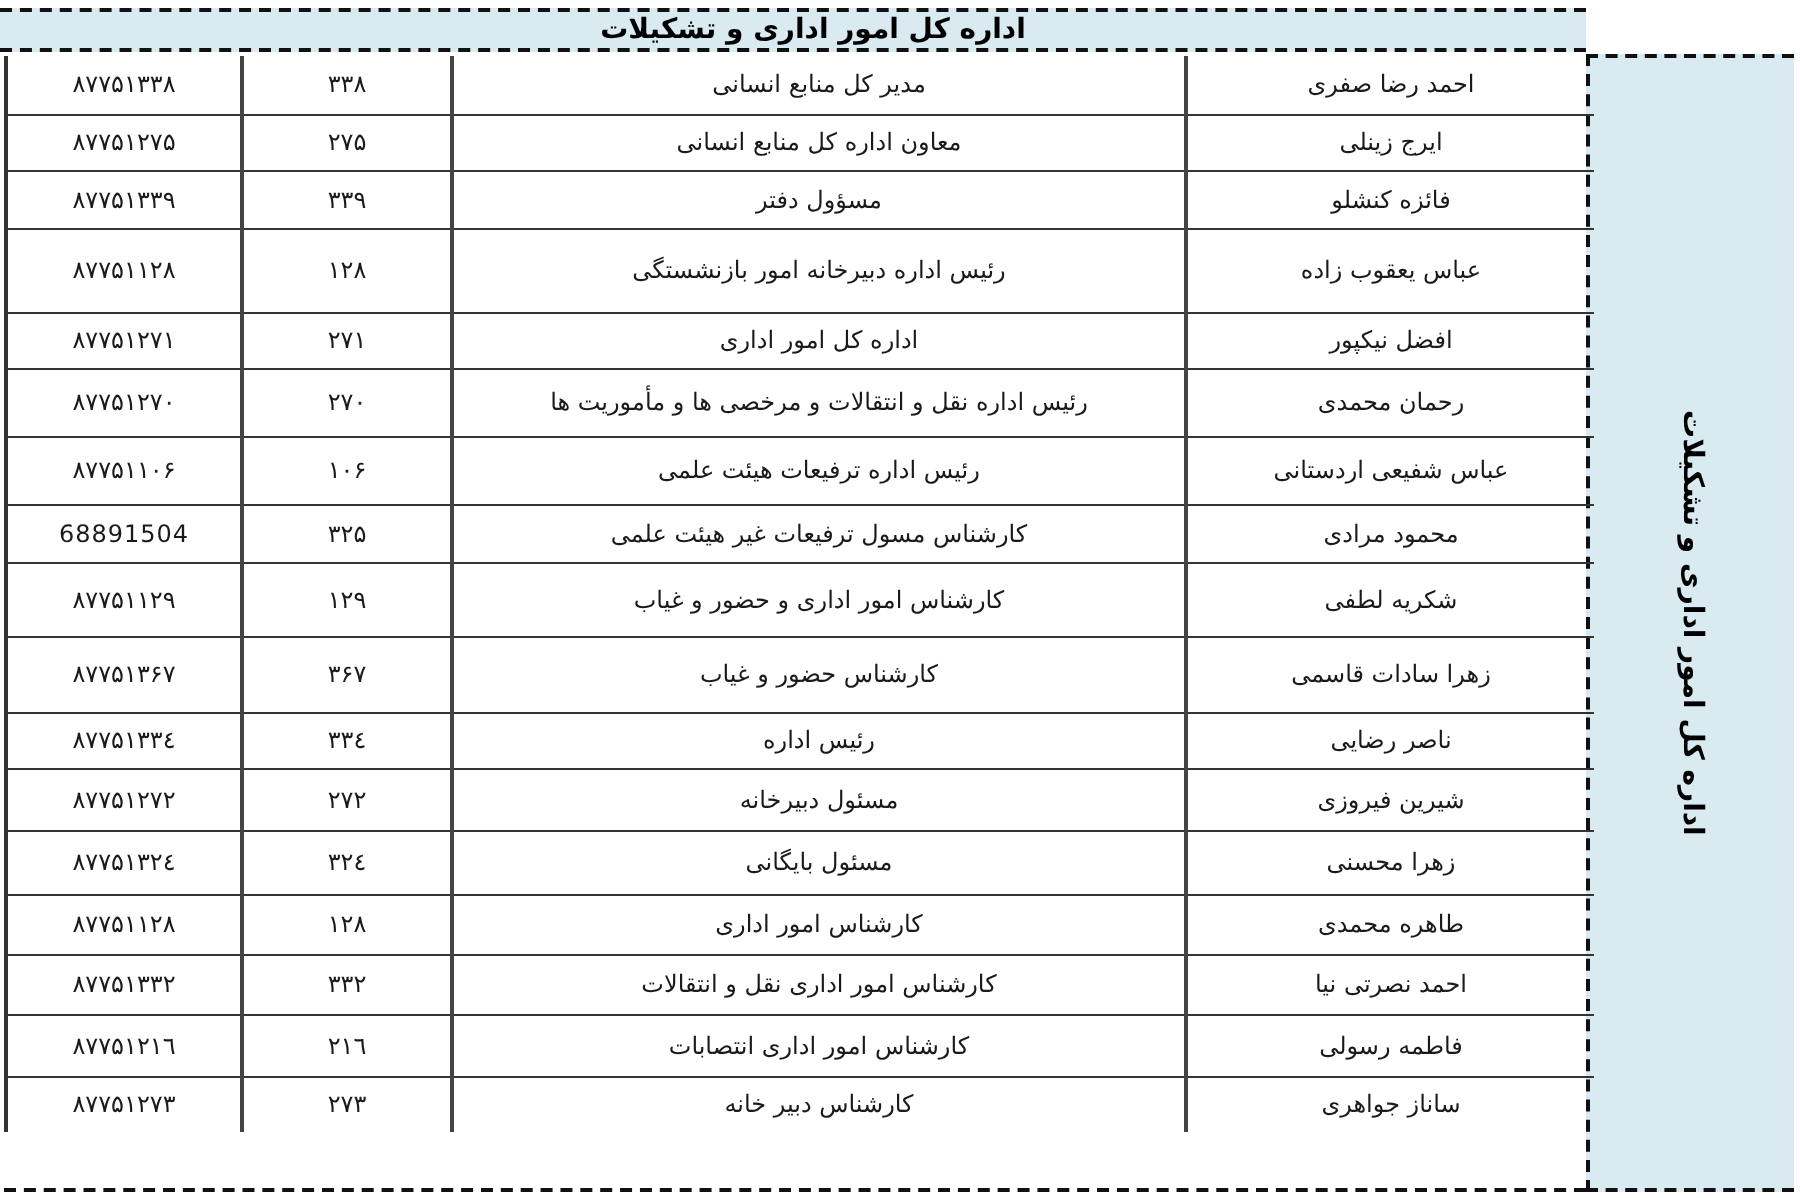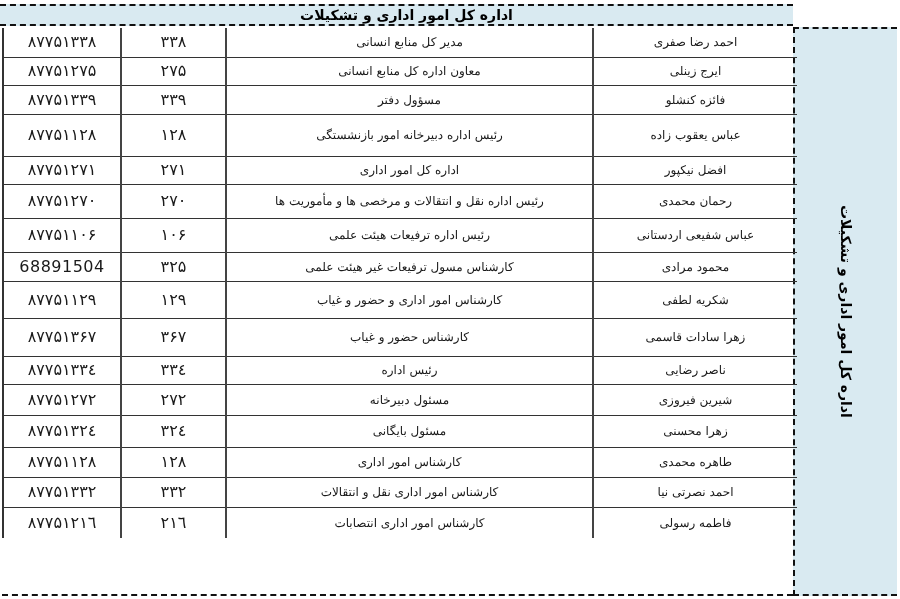--- a/index.html
+++ b/index.html
@@ -42,21 +42,21 @@
     td {
       border: 1px solid #333; padding: 0; text-align: center;
       font-size: 12px; line-height: 1; white-space: nowrap; overflow: hidden;
     }
     td.c-phone { width: 116px; border-left: 2px solid #333; }
     td.c-ext { width: 103px; border-left: 2px solid #444; border-right: 2px solid #444; }
     td.c-title { width: 365px; direction: rtl; }
     td.c-name { width: 203px; direction: rtl; border-left: 2px solid #444; border-right: none; }
     tr:first-child td { border-top: none; }
     tr:last-child td { border-bottom: none; }
-    .num { font-family: "DejaVu Sans", sans-serif; font-size: 16px; letter-spacing: 0.5px; }
+    .num { font-family: "DejaVu Sans", sans-serif; font-size: 12px; letter-spacing: 0.5px; }
   </style>
 </head>
 <body>
 
 <div class="header">
   <span class="header-title">اداره کل امور اداری و تشکیلات</span>
 </div>
 
 <div class="side">
   <span class="side-title">اداره کل امور اداری و تشکیلات</span>
@@ -154,15 +154,21 @@
     <td class="c-ext num">۳۳۲</td>
     <td class="c-title">کارشناس امور اداری نقل و انتقالات</td>
     <td class="c-name">احمد نصرتی نیا</td>
   </tr>
         <tr style="height: 31px;">
     <td class="c-phone num">۸۷۷۵۱۲۱٦</td>
     <td class="c-ext num">۲۱٦</td>
     <td class="c-title">کارشناس امور اداری انتصابات</td>
     <td class="c-name">فاطمه رسولی</td>
   </tr>
+        <tr style="height: 28px;">
+    <td class="c-phone num">۸۷۷۵۱۲۷۳</td>
+    <td class="c-ext num">۲۷۳</td>
+    <td class="c-title">کارشناس دبیر خانه</td>
+    <td class="c-name">ساناز جواهری</td>
+  </tr>
       </tbody>
   </table>
 </div>
 
 </body></html>

